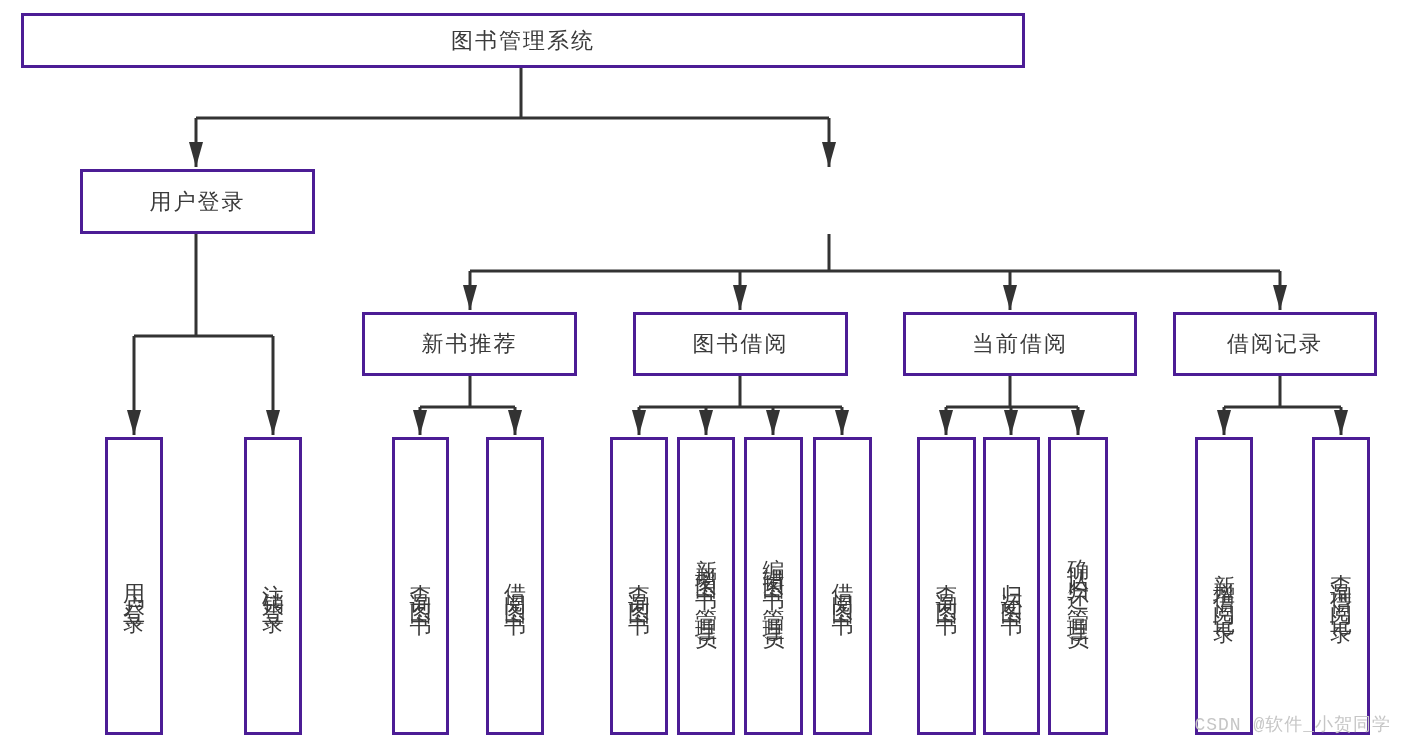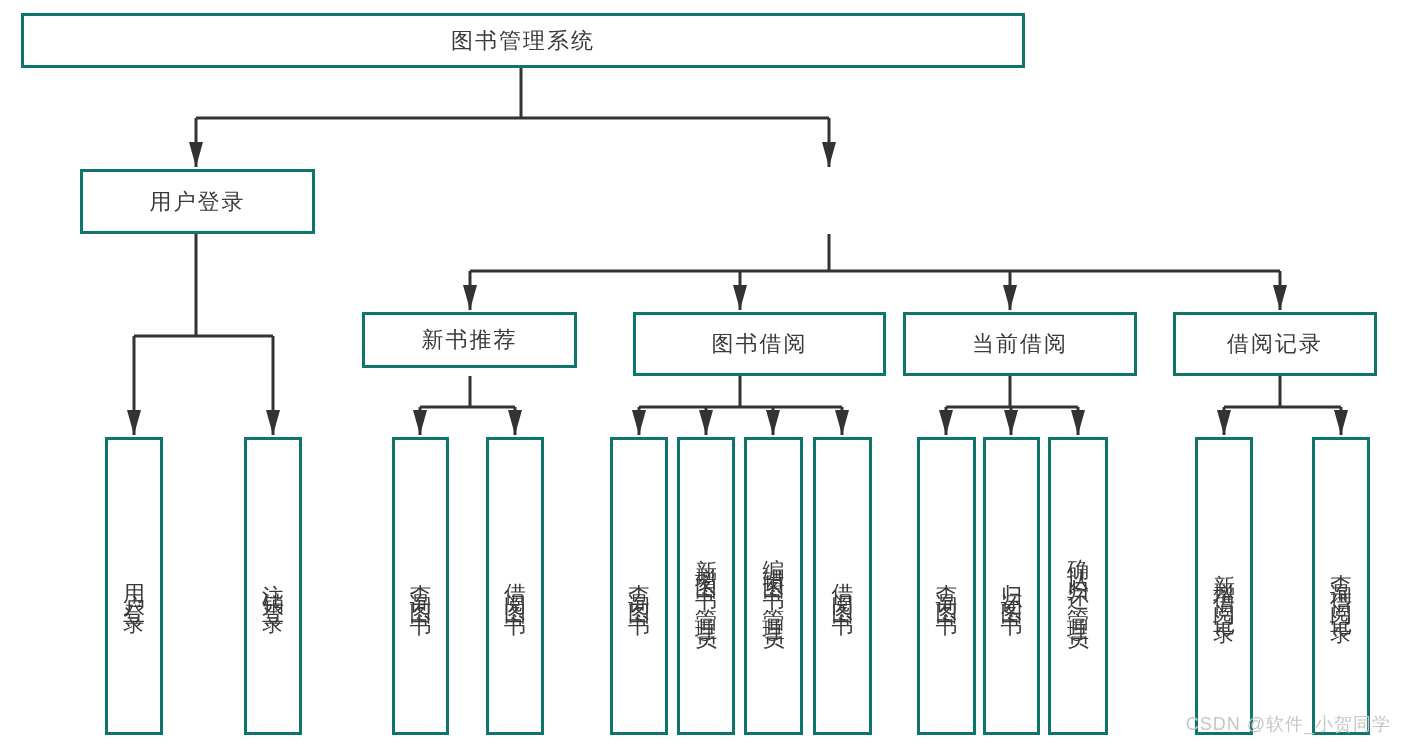--- a/index.html
+++ b/index.html
@@ -2,32 +2,32 @@
 <html><head>
 <meta charset="utf-8">
 <style>
   html,body{margin:0;padding:0;background:#ffffff;}
   .stage{
     position:relative;width:1405px;height:747px;background:#ffffff;
     overflow:hidden;font-family:"Liberation Sans","DejaVu Sans",sans-serif;
   }
   .stage svg{position:absolute;left:0;top:0;}
   .box{
-    position:absolute;box-sizing:border-box;border:3px solid #0f766e;
+    position:absolute;box-sizing:border-box;border:3px solid #4c1d95;
     background:#ffffff;display:flex;align-items:center;justify-content:center;
     color:#3a3a3a;text-align:center;
   }
   .h{font-size:22px;letter-spacing:2px;white-space:nowrap;}
   .v{
     writing-mode:vertical-rl;text-orientation:mixed;
     font-size:22px;letter-spacing:10px;line-height:1;
   }
   .watermark{
     position:absolute;right:14px;top:712px;font-size:18px;letter-spacing:1px;
-    color:#c6c6c6;white-space:nowrap;z-index:5;
+    color:#c6c6c6;white-space:nowrap;z-index:5;font-family:Liberation Mono, monospace;
   }
 </style>
 </head>
 <body>
 
 <div class="stage">
 
   <svg width="1405" height="747" viewBox="0 0 1405 747">
     <defs>
       <marker id="ah" markerUnits="userSpaceOnUse" markerWidth="26" markerHeight="16" refX="25" refY="8" orient="auto">
@@ -68,22 +68,22 @@
       <path d="M1280,376 V407 M1224,407 H1341"></path>
       <line x1="1224" y1="407" x2="1224" y2="435" marker-end="url(#ah)"></line>
       <line x1="1341" y1="407" x2="1341" y2="435" marker-end="url(#ah)"></line>
     </g>
   </svg>
 
   <div class="box h" style="left:21px;top:13px;width:1004px;height:55px">图书管理系统</div>
 
   <div class="box h" style="left:80px;top:169px;width:235px;height:65px">用户登录</div>
 
-  <div class="box h" style="left:362px;top:312px;width:215px;height:56px">新书推荐</div>
-  <div class="box h" style="left:633px;top:312px;width:253px;height:64px">图书借阅</div>
+  <div class="box h" style="left:362px;top:312px;width:215px;height:64px">新书推荐</div>
+  <div class="box h" style="left:633px;top:312px;width:215px;height:64px">图书借阅</div>
   <div class="box h" style="left:903px;top:312px;width:234px;height:64px">当前借阅</div>
   <div class="box h" style="left:1173px;top:312px;width:204px;height:64px">借阅记录</div>
 
   <div class="box v" style="left:105px;top:437px;width:58px;height:298px">用户登录</div>
   <div class="box v" style="left:244px;top:437px;width:58px;height:298px">注销登录</div>
 
   <div class="box v" style="left:392px;top:437px;width:57px;height:298px">查询图书</div>
   <div class="box v" style="left:486px;top:437px;width:58px;height:298px">借阅图书</div>
 
   <div class="box v" style="left:610px;top:437px;width:58px;height:298px">查询图书</div>

